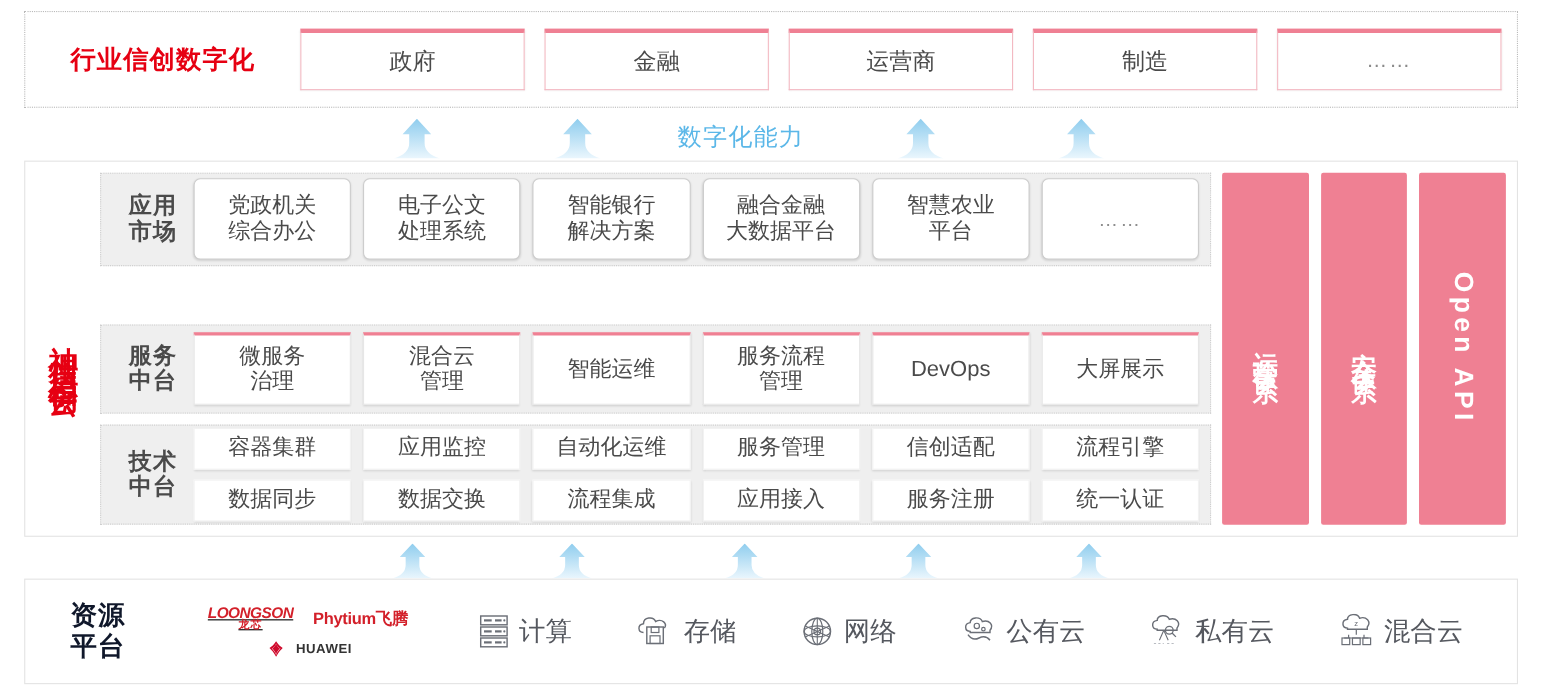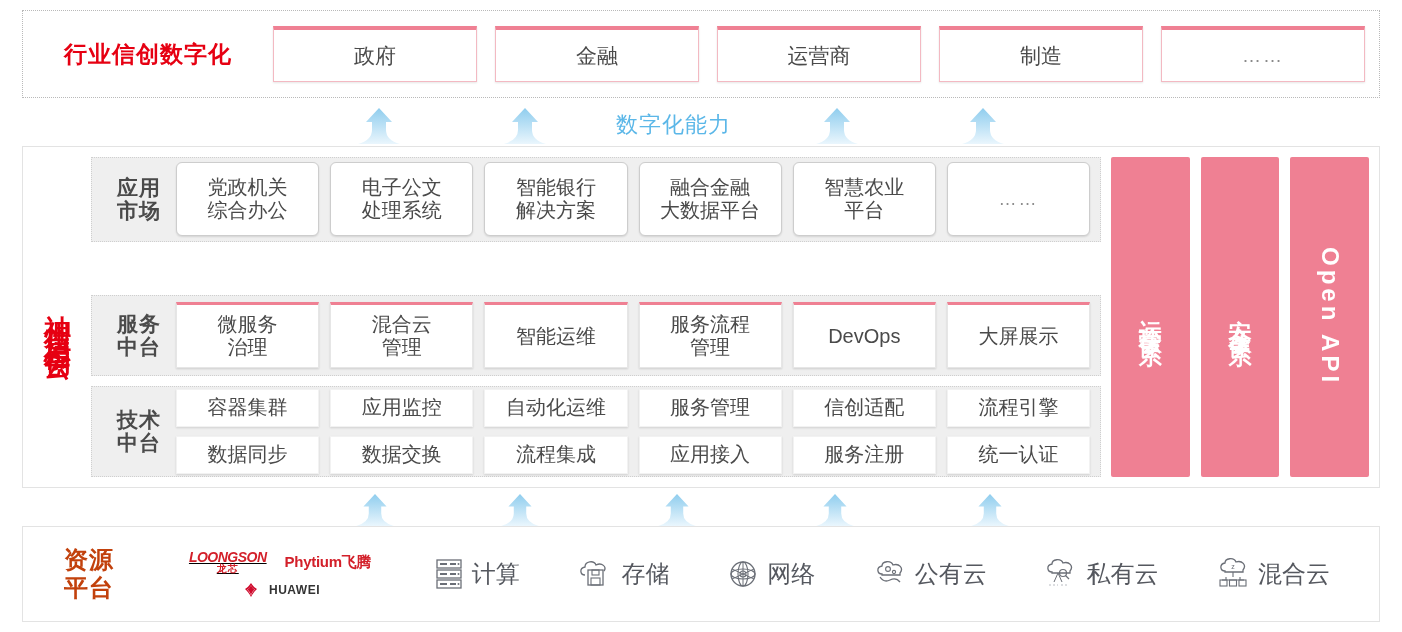--- a/index.html
+++ b/index.html
@@ -227,21 +227,21 @@
     width: 1358px; height: 96px;
     border: 1px solid #e3e3e3;
     background: #ffffff;
     display: flex;
     align-items: center;
   }
   .resource-title {
     width: 132px;
     flex-shrink: 0;
     text-align: center;
-    color: #c2410c;
+    color: #0f172a;
     font-size: 24px;
     font-weight: bold;
     line-height: 1.18;
     letter-spacing: 1px;
   }
   .vendor-logos {
     width: 250px;
     flex-shrink: 0;
     display: flex;
     flex-direction: column;

